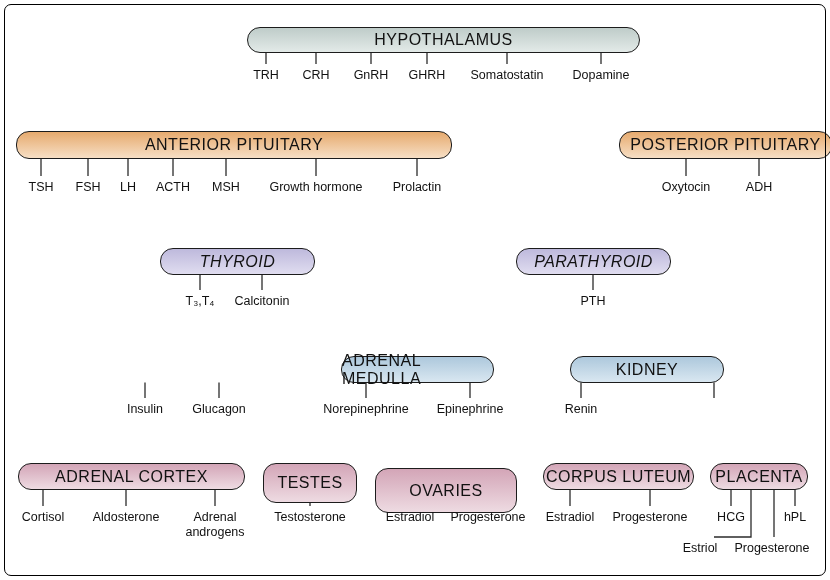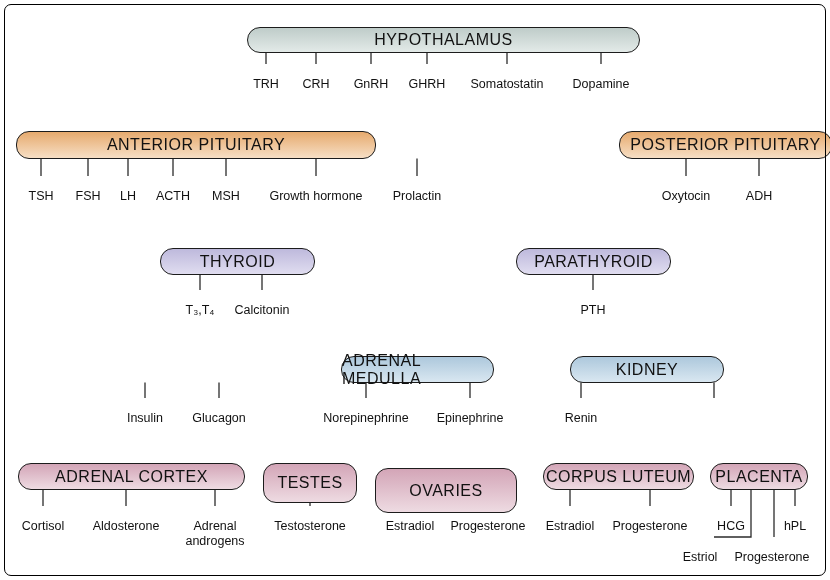--- a/index.html
+++ b/index.html
@@ -11,26 +11,26 @@
     position:absolute;left:4px;top:4px;right:4px;bottom:4px;
     border:1.5px solid #000;border-radius:7px;pointer-events:none;
   }
   .box{
     position:absolute;border:1.3px solid #1c1c1c;border-radius:13px;
     display:flex;align-items:center;justify-content:center;
     font-size:16px;letter-spacing:.5px;color:#111;box-sizing:border-box;
   }
   .c-gray  {background:linear-gradient(180deg,#bfccc9,#e3eae8);}
   .c-orange{background:linear-gradient(180deg,#e6aa6e,#f7dfc5);}
-  .c-purple{background:linear-gradient(180deg,#beb9dc,#e0ddf0);}
+  .c-purple{background:linear-gradient(180deg,#beb9dc,#e0ddf0);font-style:italic;}
   .c-blue  {background:linear-gradient(180deg,#adc8dc,#d9e7f1);}
   .c-pink  {background:linear-gradient(180deg,#d3a5b7,#eedbe2);}
   .h{
     position:absolute;transform:translateX(-50%);
-    white-space:nowrap;font-size:12.5px;line-height:1.2;text-align:center;margin-top:9px;
+    white-space:nowrap;font-size:12.5px;line-height:1.2;text-align:center;
   }
   .wrap{white-space:normal;width:80px;}
   svg.lines{position:absolute;left:0;top:0;}
 </style>
 </head>
 <body>
 
 <div class="canvas">
 
   <svg class="lines" width="830" height="580" stroke="#2b2b2b" stroke-width="1.3">
@@ -73,21 +73,21 @@
     <line x1="570" y1="489.5" x2="570" y2="506"></line>
     <line x1="650" y1="489.5" x2="650" y2="506"></line>
 
     <line x1="731" y1="489.5" x2="731" y2="506"></line>
     <line x1="795" y1="489.5" x2="795" y2="506"></line>
     <polyline points="751,489.5 751,537 714,537" fill="none"></polyline>
     <line x1="774" y1="489.5" x2="774" y2="537"></line>
   </svg>
 
   <div class="box c-gray" style="left:247px;top:27px;width:393px;height:26px">HYPOTHALAMUS</div>
-  <div class="box c-orange" style="left:16px;top:131px;width:360px;height:28px">ANTERIOR PITUITARY</div>
+  <div class="box c-orange" style="left:16px;top:131px;width:436px;height:28px">ANTERIOR PITUITARY</div>
   <div class="box c-orange" style="left:619px;top:131px;width:213px;height:28px">POSTERIOR PITUITARY</div>
   <div class="box c-purple" style="left:160px;top:248px;width:155px;height:27px">THYROID</div>
   <div class="box c-purple" style="left:516px;top:248px;width:155px;height:27px">PARATHYROID</div>
   <div class="box c-blue" style="left:570px;top:356px;width:154px;height:27px">KIDNEY</div>
   <div class="box c-blue" style="left:341px;top:356px;width:153px;height:27px">ADRENAL MEDULLA</div>
   <div class="box c-pink" style="left:18px;top:463px;width:227px;height:27px">ADRENAL CORTEX</div>
   <div class="box c-pink" style="left:263px;top:463px;width:94px;height:40px">TESTES</div>
   <div class="box c-pink" style="left:375px;top:468px;width:142px;height:45px">OVARIES</div>
   <div class="box c-pink" style="left:543px;top:463px;width:151px;height:27px">CORPUS LUTEUM</div>
   <div class="box c-pink" style="left:710px;top:463px;width:98px;height:27px">PLACENTA</div>

